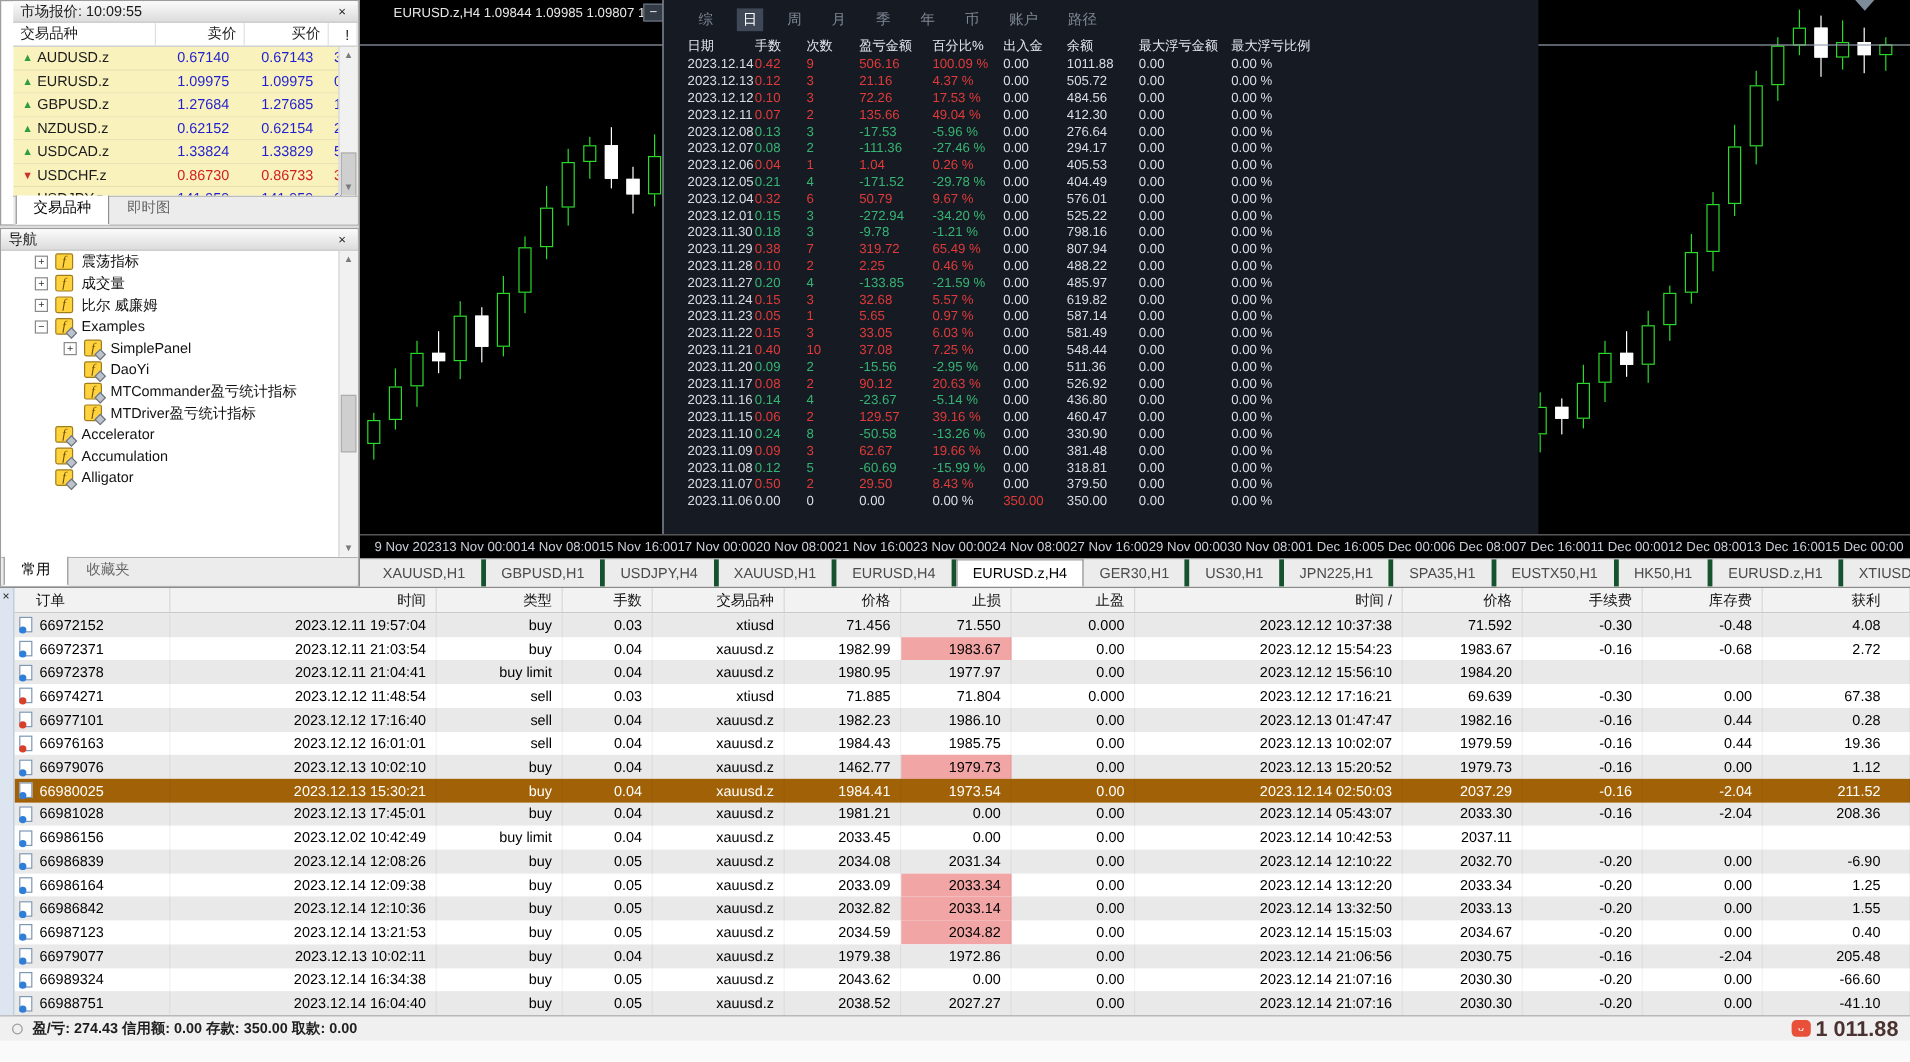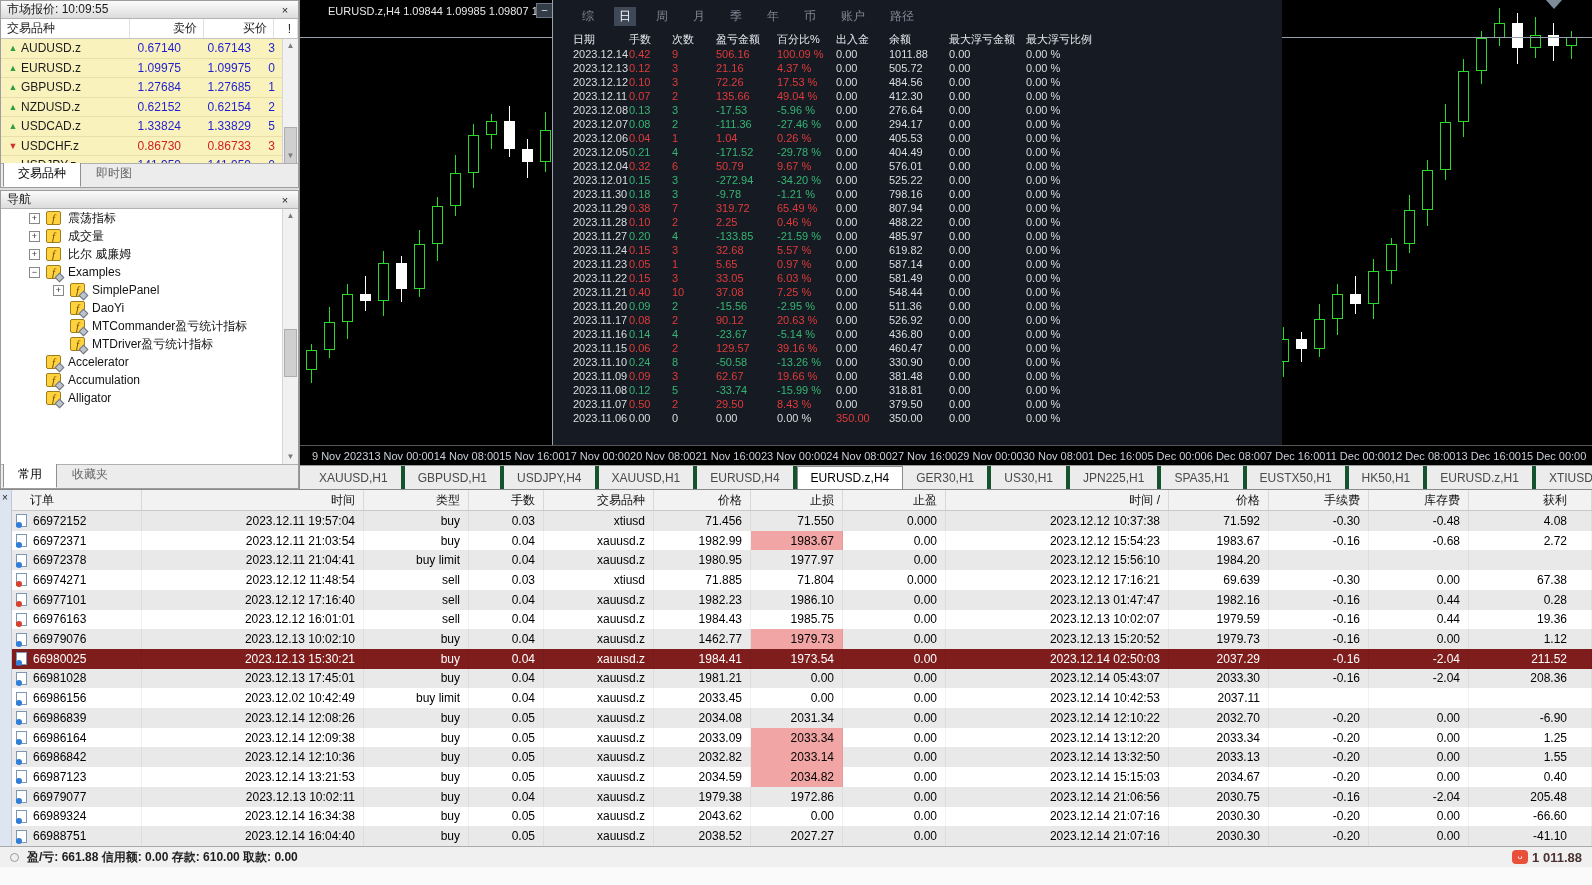--- a/index.html
+++ b/index.html
@@ -11,21 +11,21 @@
   .top { height:489px; display:flex; }
   .left-col { width:300px; display:flex; flex-direction:column; background:#dcdcdc; border-right:1px solid #8f8f8f; }
 
   .panel { border:1px solid #9d9d9d; background:#fff; display:flex; flex-direction:column; }
   .panel-title { height:18px; background:linear-gradient(#fbfbfb,#dcdcdc); border-bottom:1px solid #b3b3b3;
                  display:flex; align-items:center; padding:0 6px; color:#1a1a1a; }
   .panel-title .t { flex:1; font-size:12px; }
   .x-btn { font-size:11px; color:#222; width:14px; text-align:center; cursor:default; }
 
   
-  .mw { height:188px; }
+  .mw { height:188px;padding-left:10px; }
   .mw-head { height:20px; display:flex; background:#fff; border-bottom:1px solid #c4c4c4; color:#222; }
   .mw-head .c { display:flex; align-items:center; padding:0 6px; border-right:1px solid #e0e0e0; }
   .mw-body { flex:1; overflow:hidden; position:relative; }
   .mw-row { height:19.5px; display:flex; align-items:center; border-bottom:1px solid rgba(120,110,40,.14); }
   .mw-row.yellow { background:#f9f2bd; }
   .mw-row.mint { background:#edf8ec; border-bottom:1px solid rgba(60,120,60,.12); }
   .mw-arrow { width:16px; text-align:center; font-size:9px; margin-left:4px; }
   .mw-arrow.up { color:#2f9e3f; } .mw-arrow.dn { color:#d03030; }
   .mw-sym { width:92px; color:#1c1c1c; }
   .mw-num { text-align:right; padding-right:6px; }
@@ -96,39 +96,39 @@
   .otable { flex:1; display:flex; flex-direction:column; min-width:0; }
   .ohead { height:21px; display:flex; background:#f2f2f2; border-bottom:1px solid #c9c9c9; color:#111; }
   .ohead .hc { display:flex; align-items:center; justify-content:flex-end; padding:0 8px; border-right:1px solid #d8d8d8; }
   .ohead .hc:first-child { justify-content:flex-start; padding-left:18px; }
   .obody { flex:1; display:flex; flex-direction:column; }
   .orow { flex:1; display:flex; color:#000; }
   .orow.even { background:#e9e9e9; }
   .orow .cell { display:flex; align-items:center; justify-content:flex-end; padding:0 8px;
                 border-right:1px solid rgba(0,0,0,0.05); overflow:hidden; white-space:nowrap; }
   .orow .cell.first { justify-content:flex-start; padding-left:4px; }
-  .orow.selected { background:#7f1d1d; color:#fff; }
+  .orow.selected { background:#a16207; color:#fff; }
   .cell.slhit { background:#f2a5a5; }
   .doc-icon { width:11px; height:13px; background:#fff; border:1px solid #7d97b5; margin-right:6px; position:relative; flex:none; }
   .doc-icon::after { content:''; position:absolute; left:-1px; bottom:-2px; width:6px; height:6px; border-radius:50%; }
   .doc-icon.buy::after { background:#2f7ed8; }
   .doc-icon.sell::after { background:#d9402a; }
   .c-order{width:130px;} .c-time{width:222px;} .c-type{width:105px;} .c-lots{width:75px;} .c-sym{width:110px;}
   .c-price{width:97px;} .c-sl{width:92px;} .c-tp{width:103px;} .c-time2{width:223px;} .c-price2{width:100px;}
   .c-comm{width:100px;} .c-swap{width:100px;} .c-profit{flex:1; padding-right:24px !important;}
 
   
   .status-bar { height:21px; background:#f0f0f0; border-top:1px solid #ababab; display:flex; align-items:center;
                 padding:0 10px; gap:8px; }
   .st-icon { width:9px; height:9px; border:1.5px solid #9a9a9a; border-radius:50%; flex:none; }
   .st-text { font-weight:700; color:#1d1d1d; }
   .badge { margin-left:auto; display:flex; align-items:center; gap:4px; }
   .badge-icon { width:16px; height:14px; background:#e8503a; border-radius:4px; color:#fff; font-size:9px;
                 text-align:center; line-height:13px; }
-  .badge-val { font-weight:700; color:#4a3230; font-size:13px; }
+  .badge-val { font-weight:700; color:#4a3230; font-size:18px; }
   .bottom-filler { flex:1; background:#fafafa; }
 </style>
 </head>
 <body>
 
 <div class="app">
   <div class="top">
 
     <div class="left-col">
 
@@ -736,21 +736,21 @@
                   <span class="c4 tr">19.66 %</span>
                   <span class="c5 tw">0.00</span>
                   <span class="c6 tw">381.48</span>
                   <span class="c7 tw">0.00</span>
                   <span class="c8 tw">0.00 %</span>
                 </div>
                 <div class="sp-row">
                   <span class="c0 tw">2023.11.08</span>
                   <span class="c1 tg">0.12</span>
                   <span class="c2 tg">5</span>
-                  <span class="c3 tg">-33.74</span>
+                  <span class="c3 tg">-60.69</span>
                   <span class="c4 tg">-15.99 %</span>
                   <span class="c5 tw">0.00</span>
                   <span class="c6 tw">318.81</span>
                   <span class="c7 tw">0.00</span>
                   <span class="c8 tw">0.00 %</span>
                 </div>
                 <div class="sp-row">
                   <span class="c0 tw">2023.11.07</span>
                   <span class="c1 tr">0.50</span>
                   <span class="c2 tr">2</span>
@@ -1144,20 +1144,20 @@
             <div class="cell c-comm">-0.20</div>
             <div class="cell c-swap">0.00</div>
             <div class="cell c-profit">-41.10</div>
           </div>
         </div>
     </div>
   </div>
 
   <div class="status-bar">
     <span class="st-icon"></span>
-    <span class="st-text">盈/亏: 661.88  信用额: 0.00  存款: 610.00  取款: 0.00</span>
+    <span class="st-text">盈/亏: 274.43  信用额: 0.00  存款: 350.00  取款: 0.00</span>
     <span class="badge">
       <span class="badge-icon">ᴗ</span>
       <span class="badge-val">1 011.88</span>
     </span>
   </div>
   <div class="bottom-filler"></div>
 </div>
 
 </body></html>

